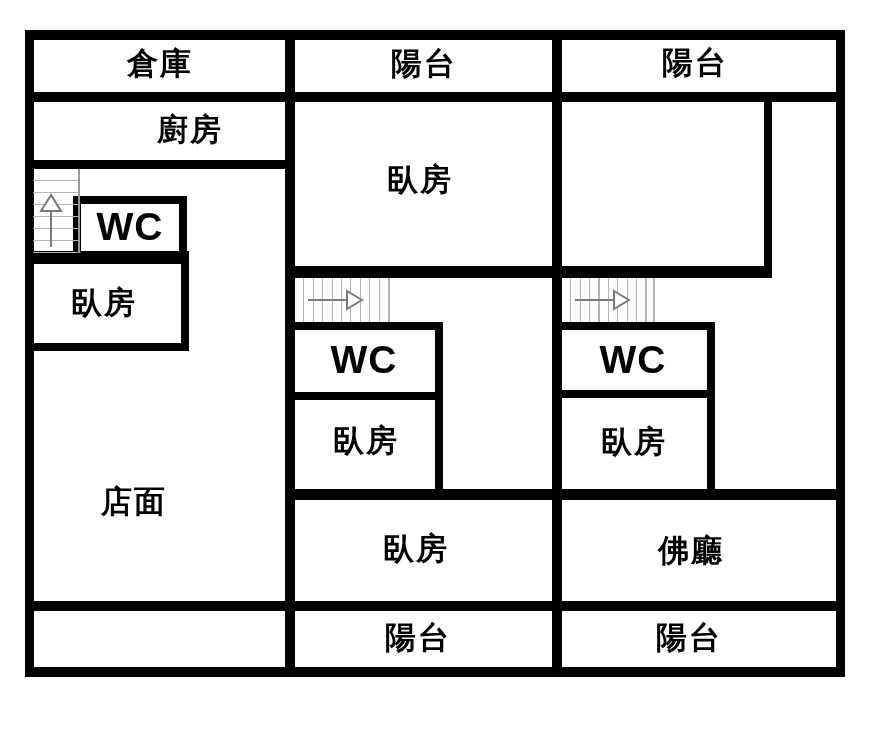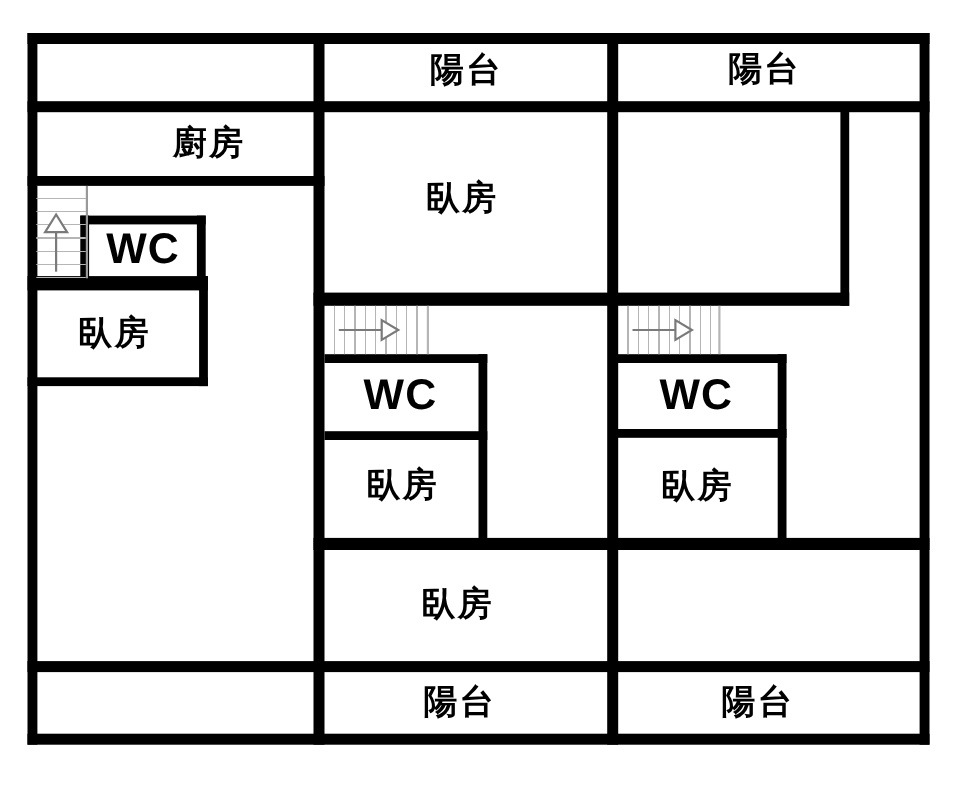--- a/index.html
+++ b/index.html
@@ -90,27 +90,30 @@
     <line x1="5" y1="12" x2="45" y2="12" stroke="var(--arrow)" stroke-width="2"></line>
     <polygon points="59,12 44,3 44,21" fill="var(--background)" stroke="var(--arrow)" stroke-width="2"></polygon>
   </svg>
 
   <div class="stairs stairs-horizontal" style="left:562px;top:278px;width:91px;height:44px;"></div>
   <svg class="arrow-svg" style="left:570px;top:288px;" width="62" height="24" viewBox="0 0 62 24">
     <line x1="5" y1="12" x2="45" y2="12" stroke="var(--arrow)" stroke-width="2"></line>
     <polygon points="59,12 44,3 44,21" fill="var(--background)" stroke="var(--arrow)" stroke-width="2"></polygon>
   </svg>
 
+  <div class="room-label" style="left:160px;top:64px;">倉庫</div>
   <div class="room-label" style="left:424px;top:64px;">陽台</div>
   <div class="room-label" style="left:695px;top:63px;">陽台</div>
   <div class="room-label" style="left:158px;top:130px;margin-left:32px;">廚房</div>
   <div class="room-label" style="left:420px;top:180px;">臥房</div>
   <div class="room-label wc" style="left:130px;top:227px;">WC</div>
   <div class="room-label" style="left:104px;top:303px;">臥房</div>
   <div class="room-label wc" style="left:364px;top:360px;">WC</div>
   <div class="room-label wc" style="left:633px;top:360px;">WC</div>
   <div class="room-label" style="left:366px;top:441px;">臥房</div>
   <div class="room-label" style="left:634px;top:442px;">臥房</div>
+  <div class="room-label" style="left:134px;top:502px;">店面</div>
   <div class="room-label" style="left:416px;top:549px;">臥房</div>
+  <div class="room-label" style="left:691px;top:551px;">佛廳</div>
   <div class="room-label" style="left:418px;top:638px;">陽台</div>
   <div class="room-label" style="left:689px;top:638px;">陽台</div>
 
 </div>
 
 </body></html>

